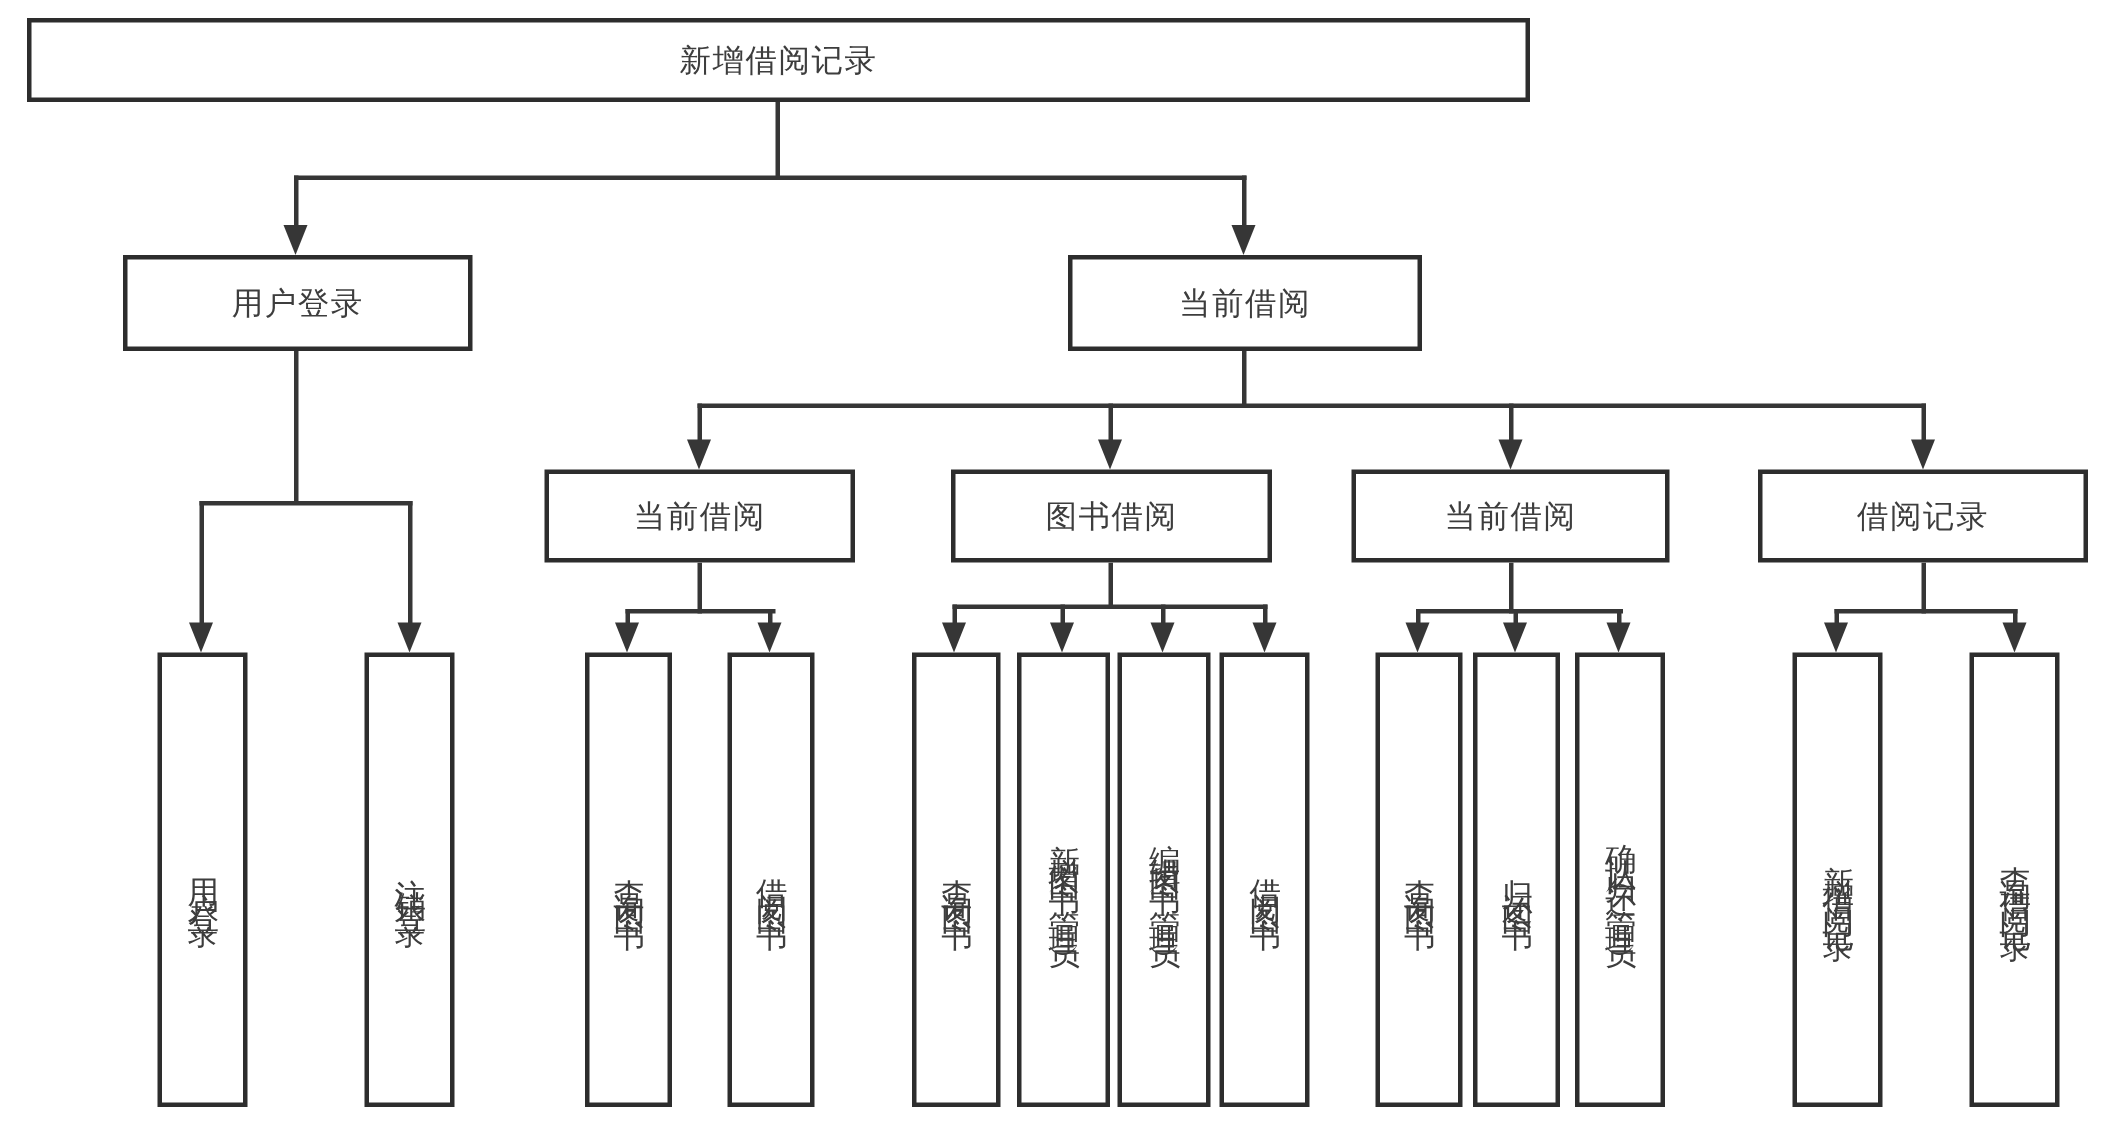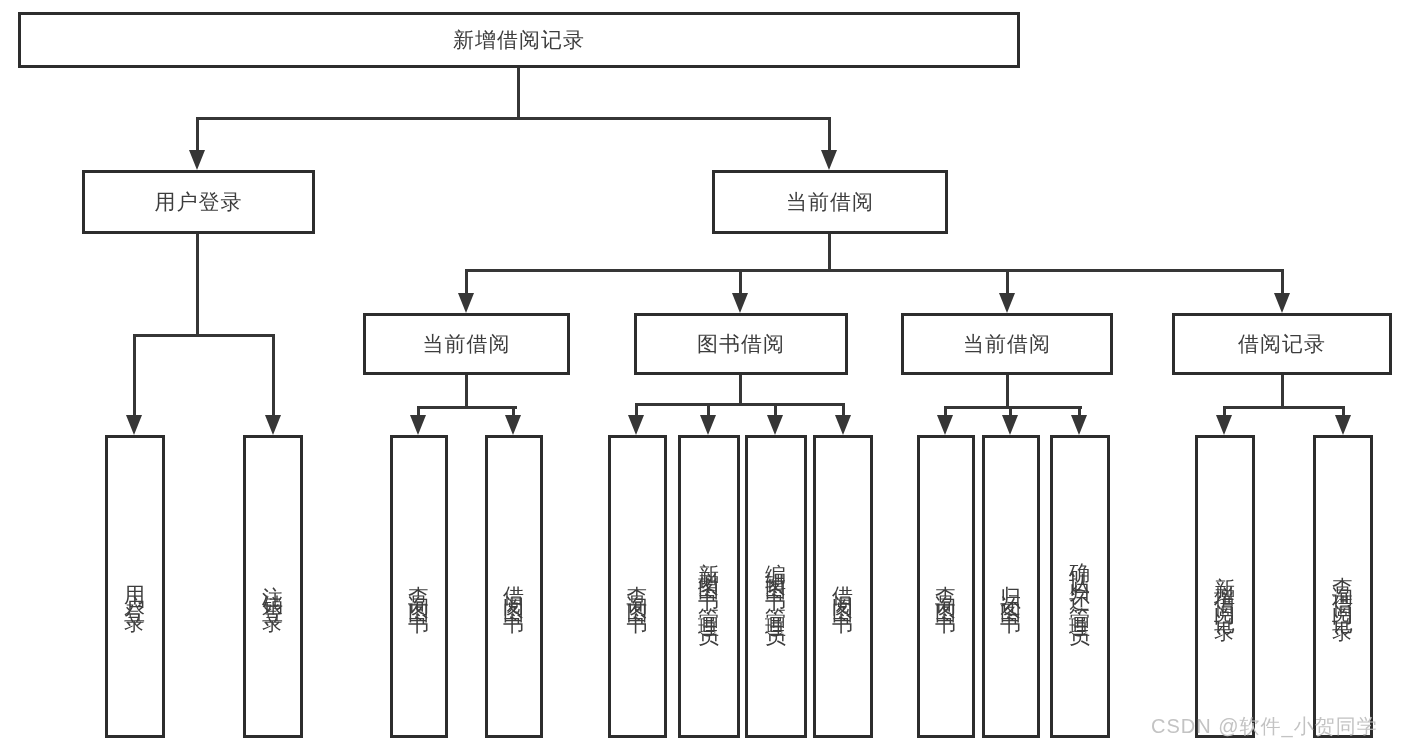--- a/index.html
+++ b/index.html
@@ -202,15 +202,14 @@
     <span class="vtext">确认归还（管理员）</span>
   </div>
 
   <div class="leaf" style="left:1195px; width:60px;">
     <span class="vtext">新增借阅记录</span>
   </div>
   <div class="leaf" style="left:1313px; width:60px;">
     <span class="vtext">查询借阅记录</span>
   </div>
 
-  <div class="watermark">CSDN @软件_小贺同学</div>
 
 </div>
 
 </body></html>

